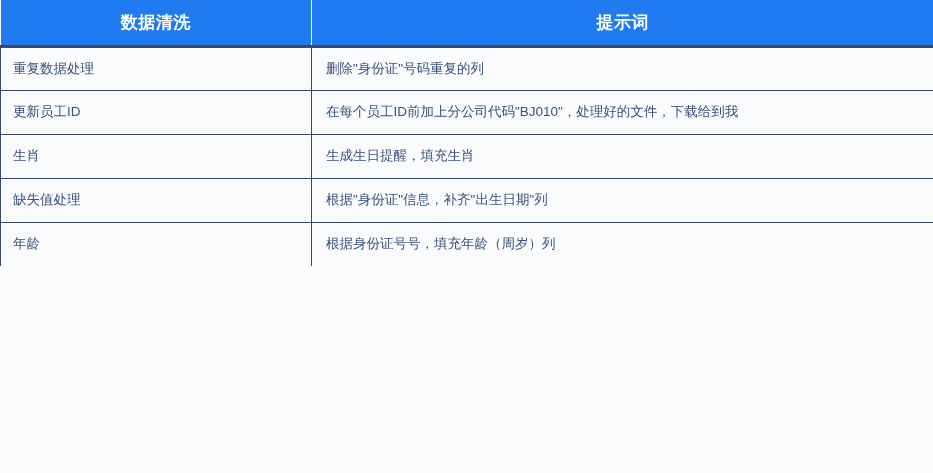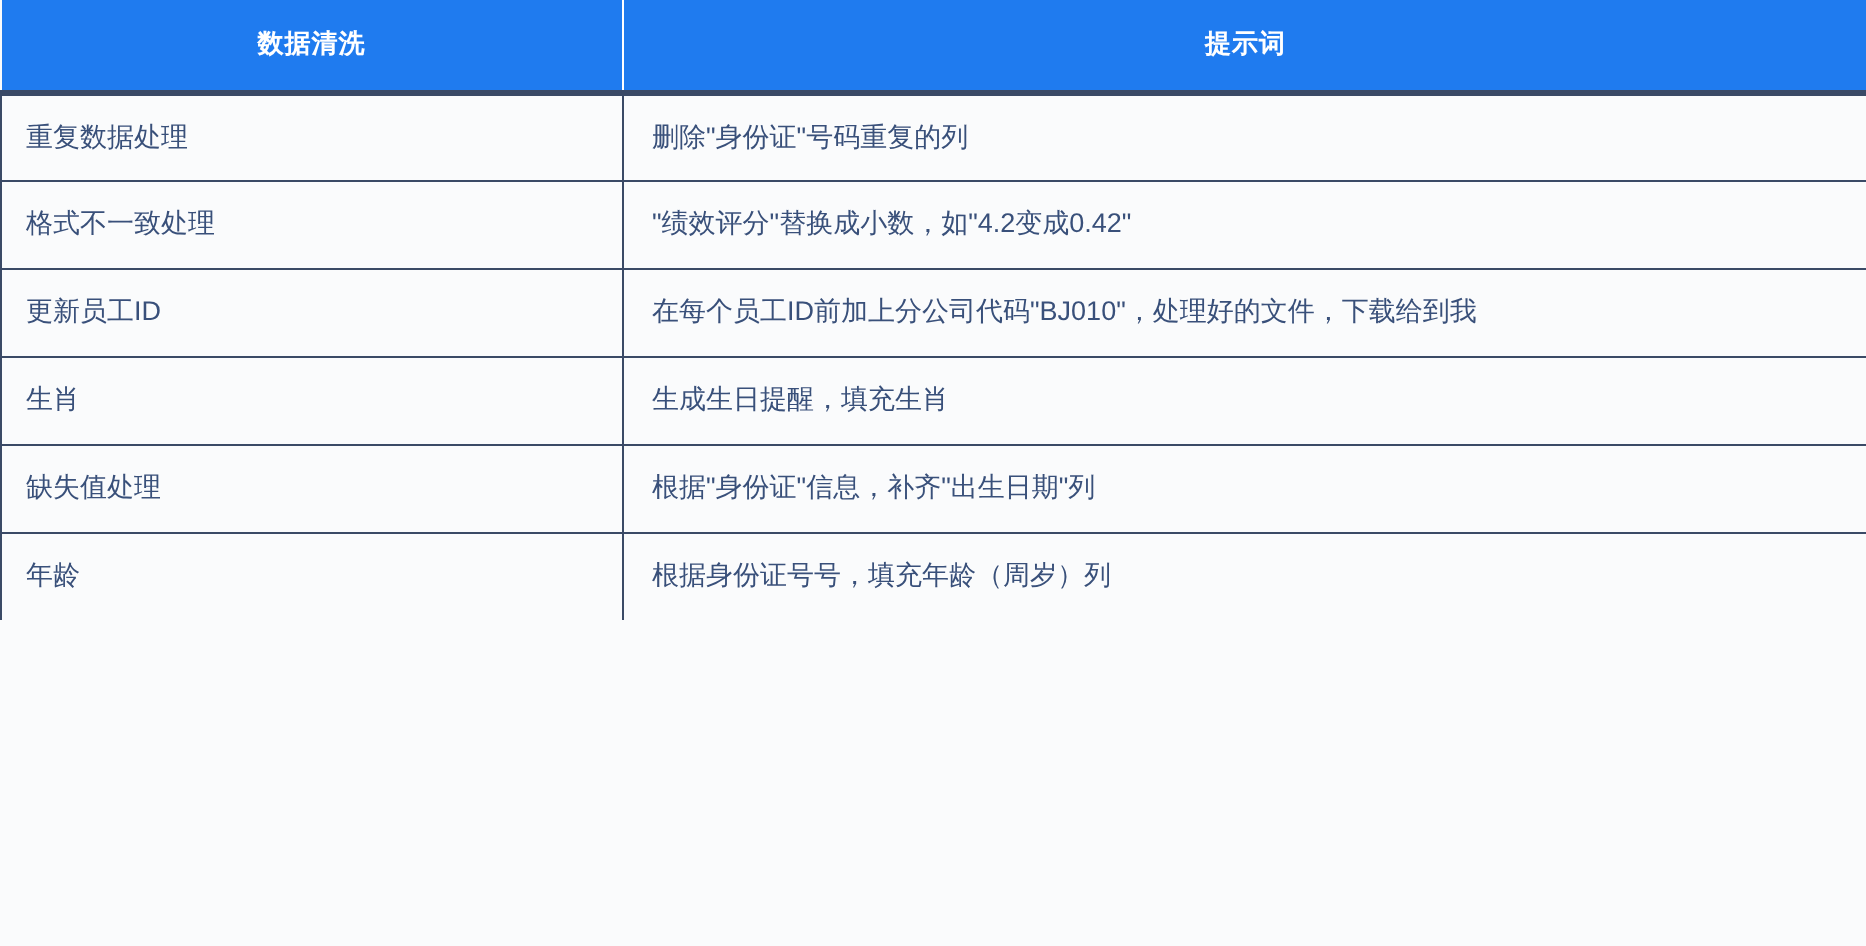--- a/index.html
+++ b/index.html
@@ -24,21 +24,21 @@
     border-collapse: collapse;
     table-layout: fixed;
     background: #fafbfc;
   }
   col.col-task { width: 311px; }
   col.col-prompt { width: 622px; }
 
   thead th {
     background: #1f7bef;
     color: #ffffff;
-    font-size: 13px;
+    font-size: 17px;
     font-weight: bold;
     text-align: center;
     height: 46px;
     padding: 0 10px;
     border-right: 1px solid #ffffff;
     border-bottom: 3px solid #3a4a66;
     box-sizing: border-box;
     letter-spacing: 0.5px;
   }
   thead th:last-child { border-right: none; }
@@ -85,28 +85,20 @@
         <tr class="row-short">
           <td class="cell-task">
             <span class="cell-text">重复数据处理</span>
           </td>
           <td class="cell-prompt">
             <span class="cell-text">删除"身份证"号码重复的列</span>
           </td>
         </tr>
         <tr class="row-short">
           <td class="cell-task">
-            <span class="cell-text">格式不一致处理</span>
-          </td>
-          <td class="cell-prompt">
-            <span class="cell-text">"绩效评分"替换成小数，如"4.2变成0.42"</span>
-          </td>
-        </tr>
-        <tr class="row-short">
-          <td class="cell-task">
             <span class="cell-text">更新员工ID</span>
           </td>
           <td class="cell-prompt">
             <span class="cell-text">在每个员工ID前加上分公司代码"BJ010"，处理好的文件，下载给到我</span>
           </td>
         </tr>
         <tr class="row-short">
           <td class="cell-task">
             <span class="cell-text">生肖</span>
           </td>

